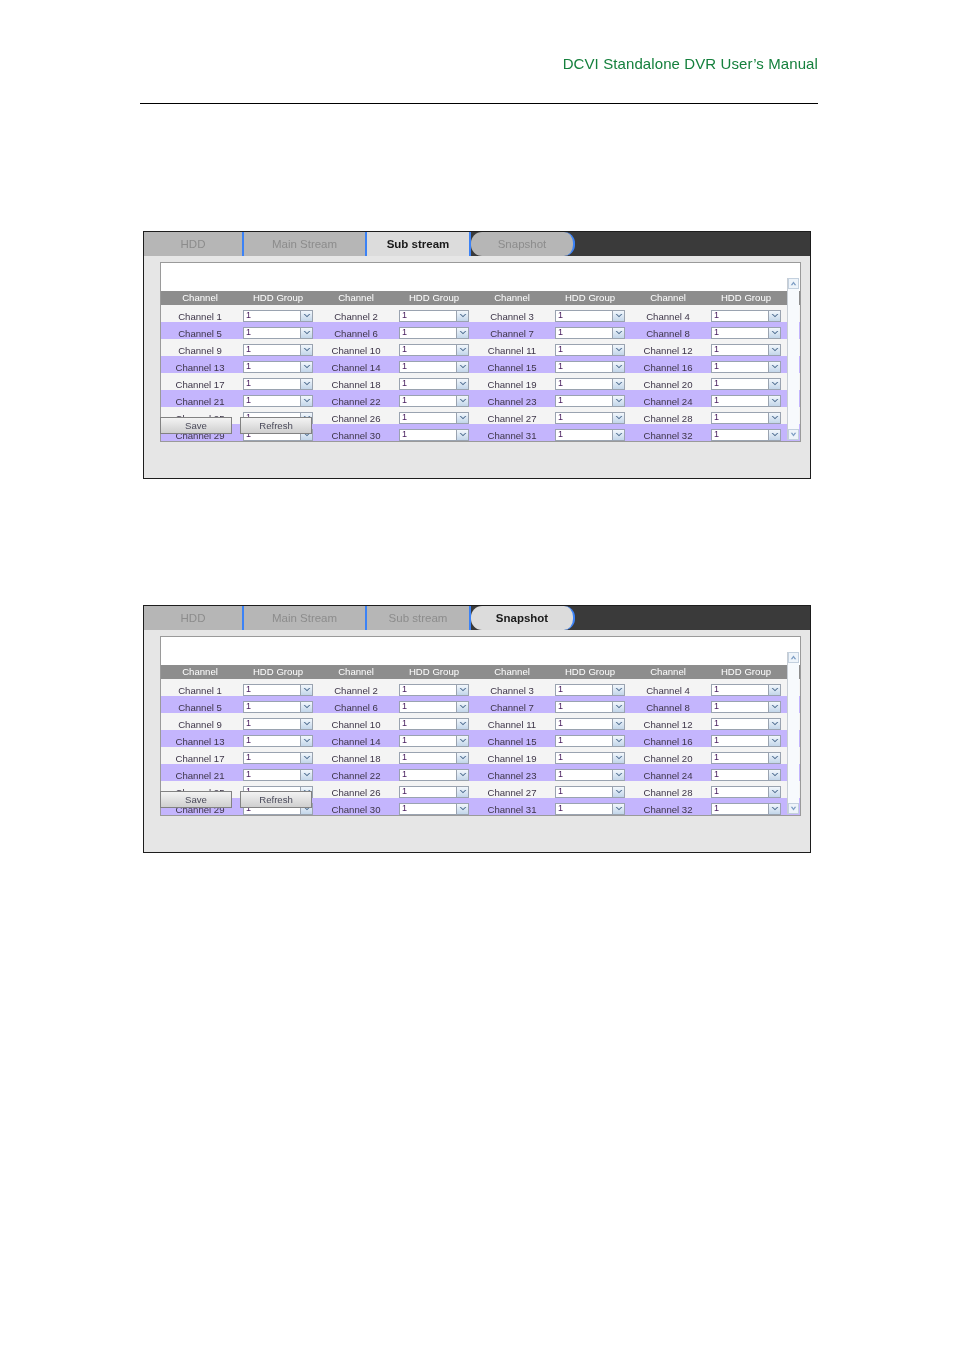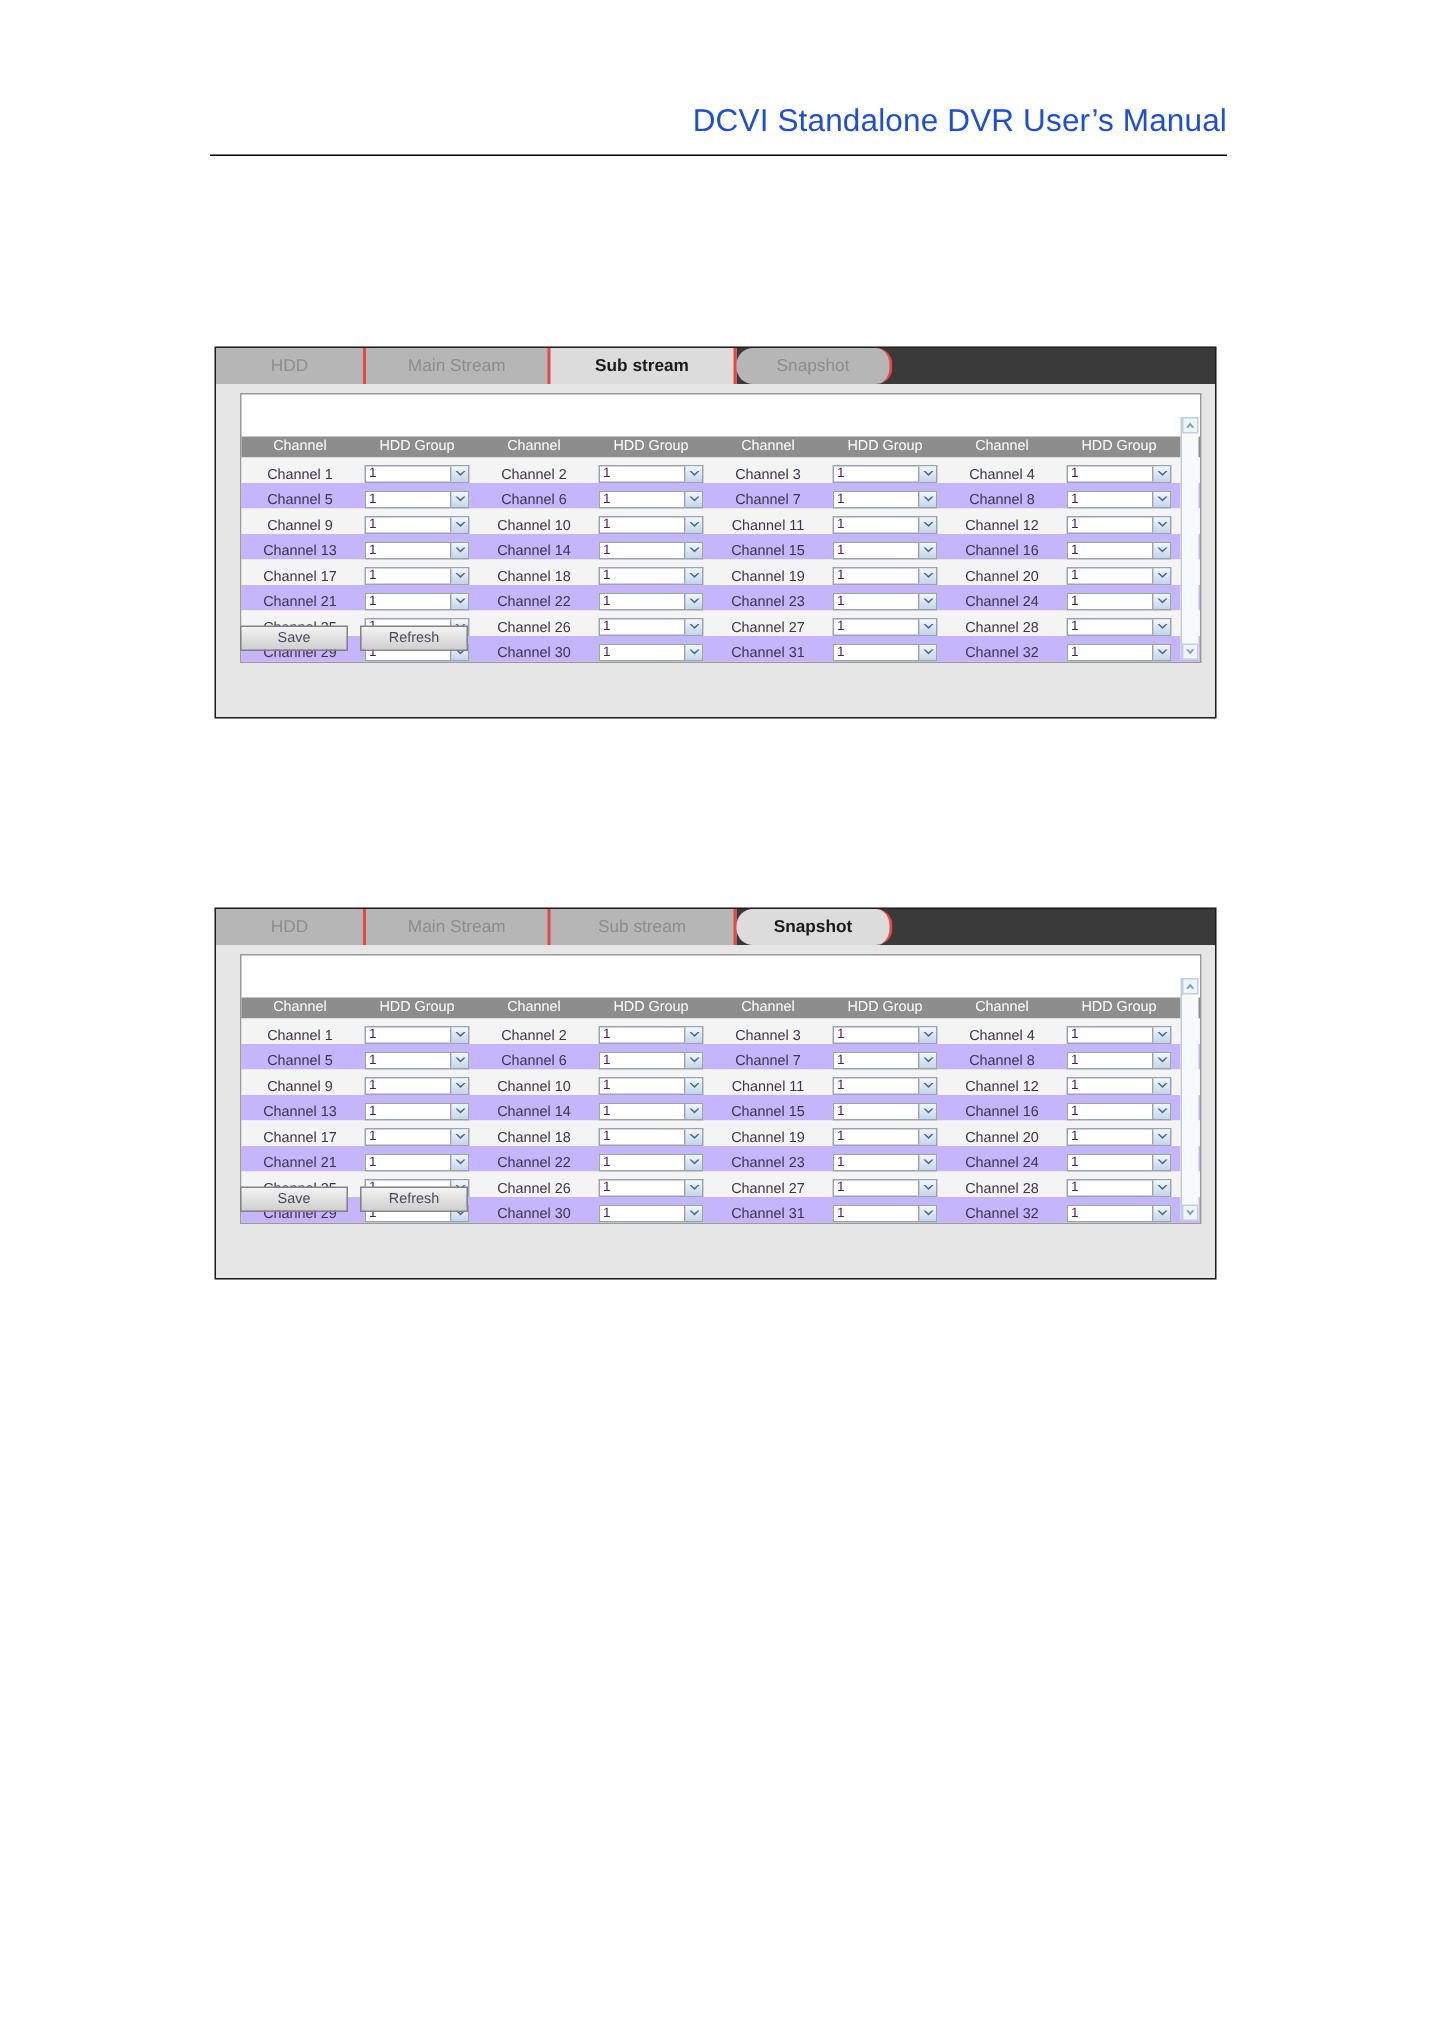--- a/index.html
+++ b/index.html
@@ -19,23 +19,23 @@
   .page-header {
     position: absolute;
     left: 0;
     top: 0;
     width: 954px;
     height: 110px;
   }
   .header-title {
     position: absolute;
     right: 136px;
-    top: 69px;
-    font-size: 21px;
-    color: #1d4ed8;
+    top: 55px;
+    font-size: 15px;
+    color: #15803d;
     letter-spacing: 0.1px;
     white-space: nowrap;
   }
   .header-rule {
     position: absolute;
     left: 140px;
     top: 103px;
     width: 678px;
     height: 0;
     border-top: 1.6px solid #000000;
@@ -61,27 +61,27 @@
     align-items: stretch;
   }
   .tab {
     position: relative;
     background: #b6b6b6;
     color: #8c8c8c;
     font-size: 11.5px;
     display: flex;
     align-items: center;
     justify-content: center;
-    border-right: 2px solid #ef4444;
+    border-right: 2px solid #3b82f6;
     box-sizing: border-box;
     user-select: none;
   }
   .tab.t-hdd { width: 100px; }
   .tab.t-main { width: 123px; }
-  .tab.t-sub { width: 124px; }
+  .tab.t-sub { width: 104px; }
   .tab.t-snap { width: 104px; border-radius: 11px; }
   .tab.active {
     background: #dcdcdc;
     color: #1a1a1a;
     font-weight: bold;
   }
   .tabbar-fill {
     flex: 1;
     background: #3a3a3a;
   }

